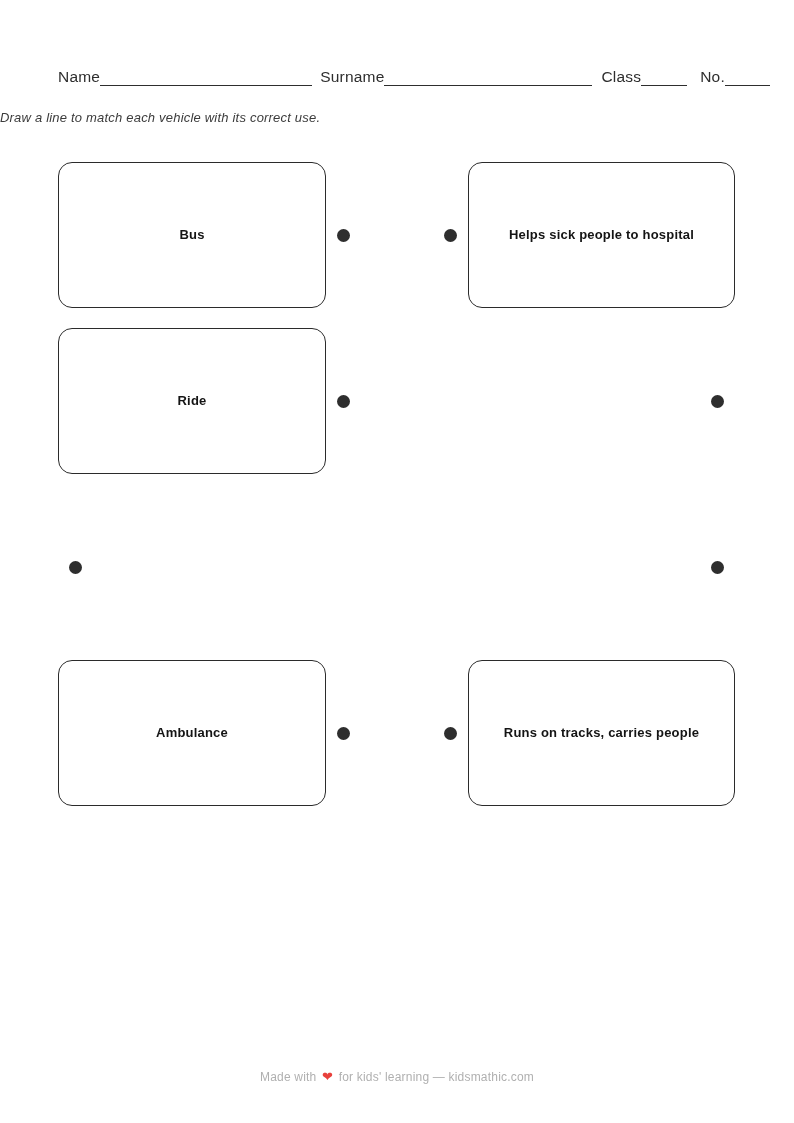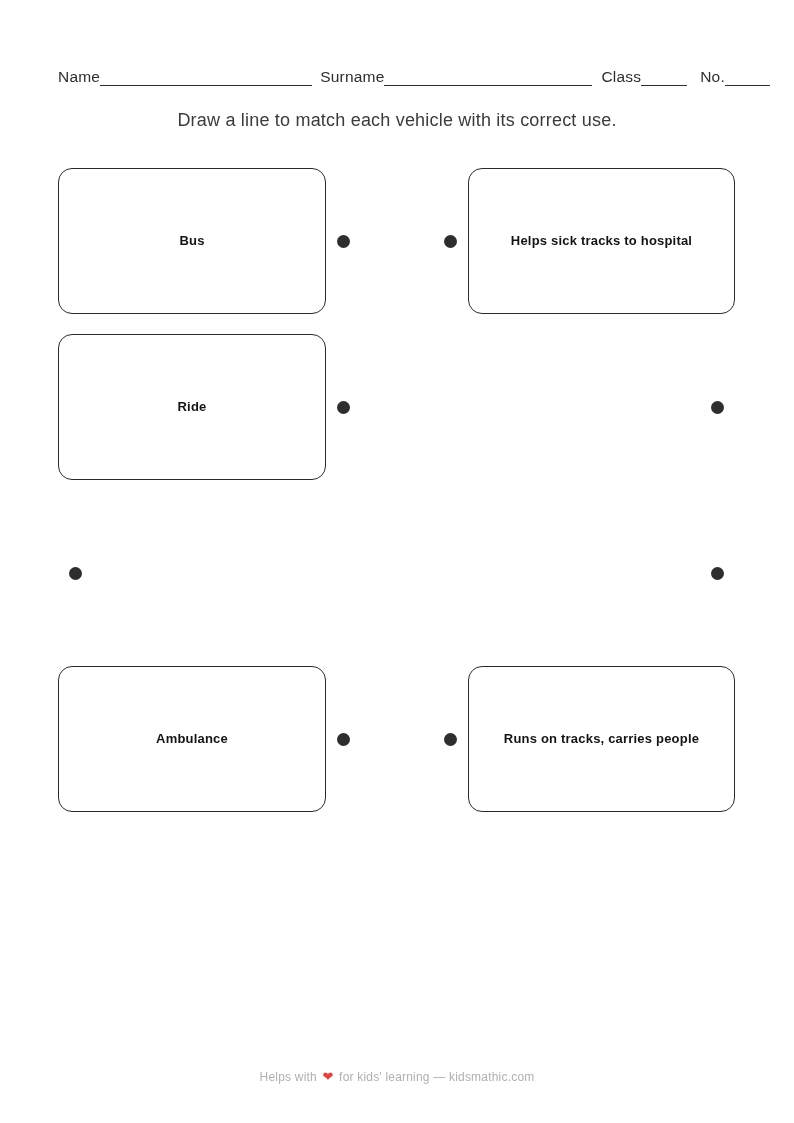--- a/index.html
+++ b/index.html
@@ -23,24 +23,24 @@
   .hf-label { font-size:15.5px; color:#2e2e2e; letter-spacing:0.2px; white-space:nowrap; }
   .hf-line { border-bottom:1.4px solid #2e2e2e; height:16px; }
   .line-name    { width:212px; margin-right:8px; }
   .line-surname { width:208px; margin-right:9px; }
   .line-class   { width:46px;  margin-right:13px; }
   .line-no      { flex:1; }
 
   
   .title {
     margin-top:24px;
-    text-align:center;
-    font-size:18px;
+    font-size:13px;
     color:#3b3b3b;
     letter-spacing:0.2px;
+    font-style:italic;
   }
 
   
   .rows {
     margin:37px 59px 0 58px;
   }
   .match-row {
     display:flex; align-items:center; justify-content:space-between;
     height:146px;
     margin-bottom:20px;
@@ -112,21 +112,21 @@
 
   <div class="rows">
     <div class="match-row">
       <div class="card card-left">
         <span class="card-label">Bus</span>
       </div>
       <span class="dot dot-left"></span>
       <span class="dot-spacer"></span>
       <span class="dot dot-right"></span>
       <div class="card card-right">
-        <span class="card-label">Helps sick tracks to hospital</span>
+        <span class="card-label">Helps sick people to hospital</span>
       </div>
     </div>
 
 
     <div class="match-row">
       <div class="card card-left">
         <span class="card-label">Ride</span>
       </div>
       <span class="dot dot-left"></span>
       <span class="dot-spacer"></span>
@@ -146,18 +146,18 @@
       <span class="dot dot-left"></span>
       <span class="dot-spacer"></span>
       <span class="dot dot-right"></span>
       <div class="card card-right">
         <span class="card-label">Runs on tracks, carries people</span>
       </div>
     </div>
   </div>
 
   <div class="footer">
-    <span>Helps with</span>
+    <span>Made with</span>
     <span class="heart">❤</span>
     <span>for kids' learning — kidsmathic.com</span>
   </div>
 
 </div>
 
 </body></html>

